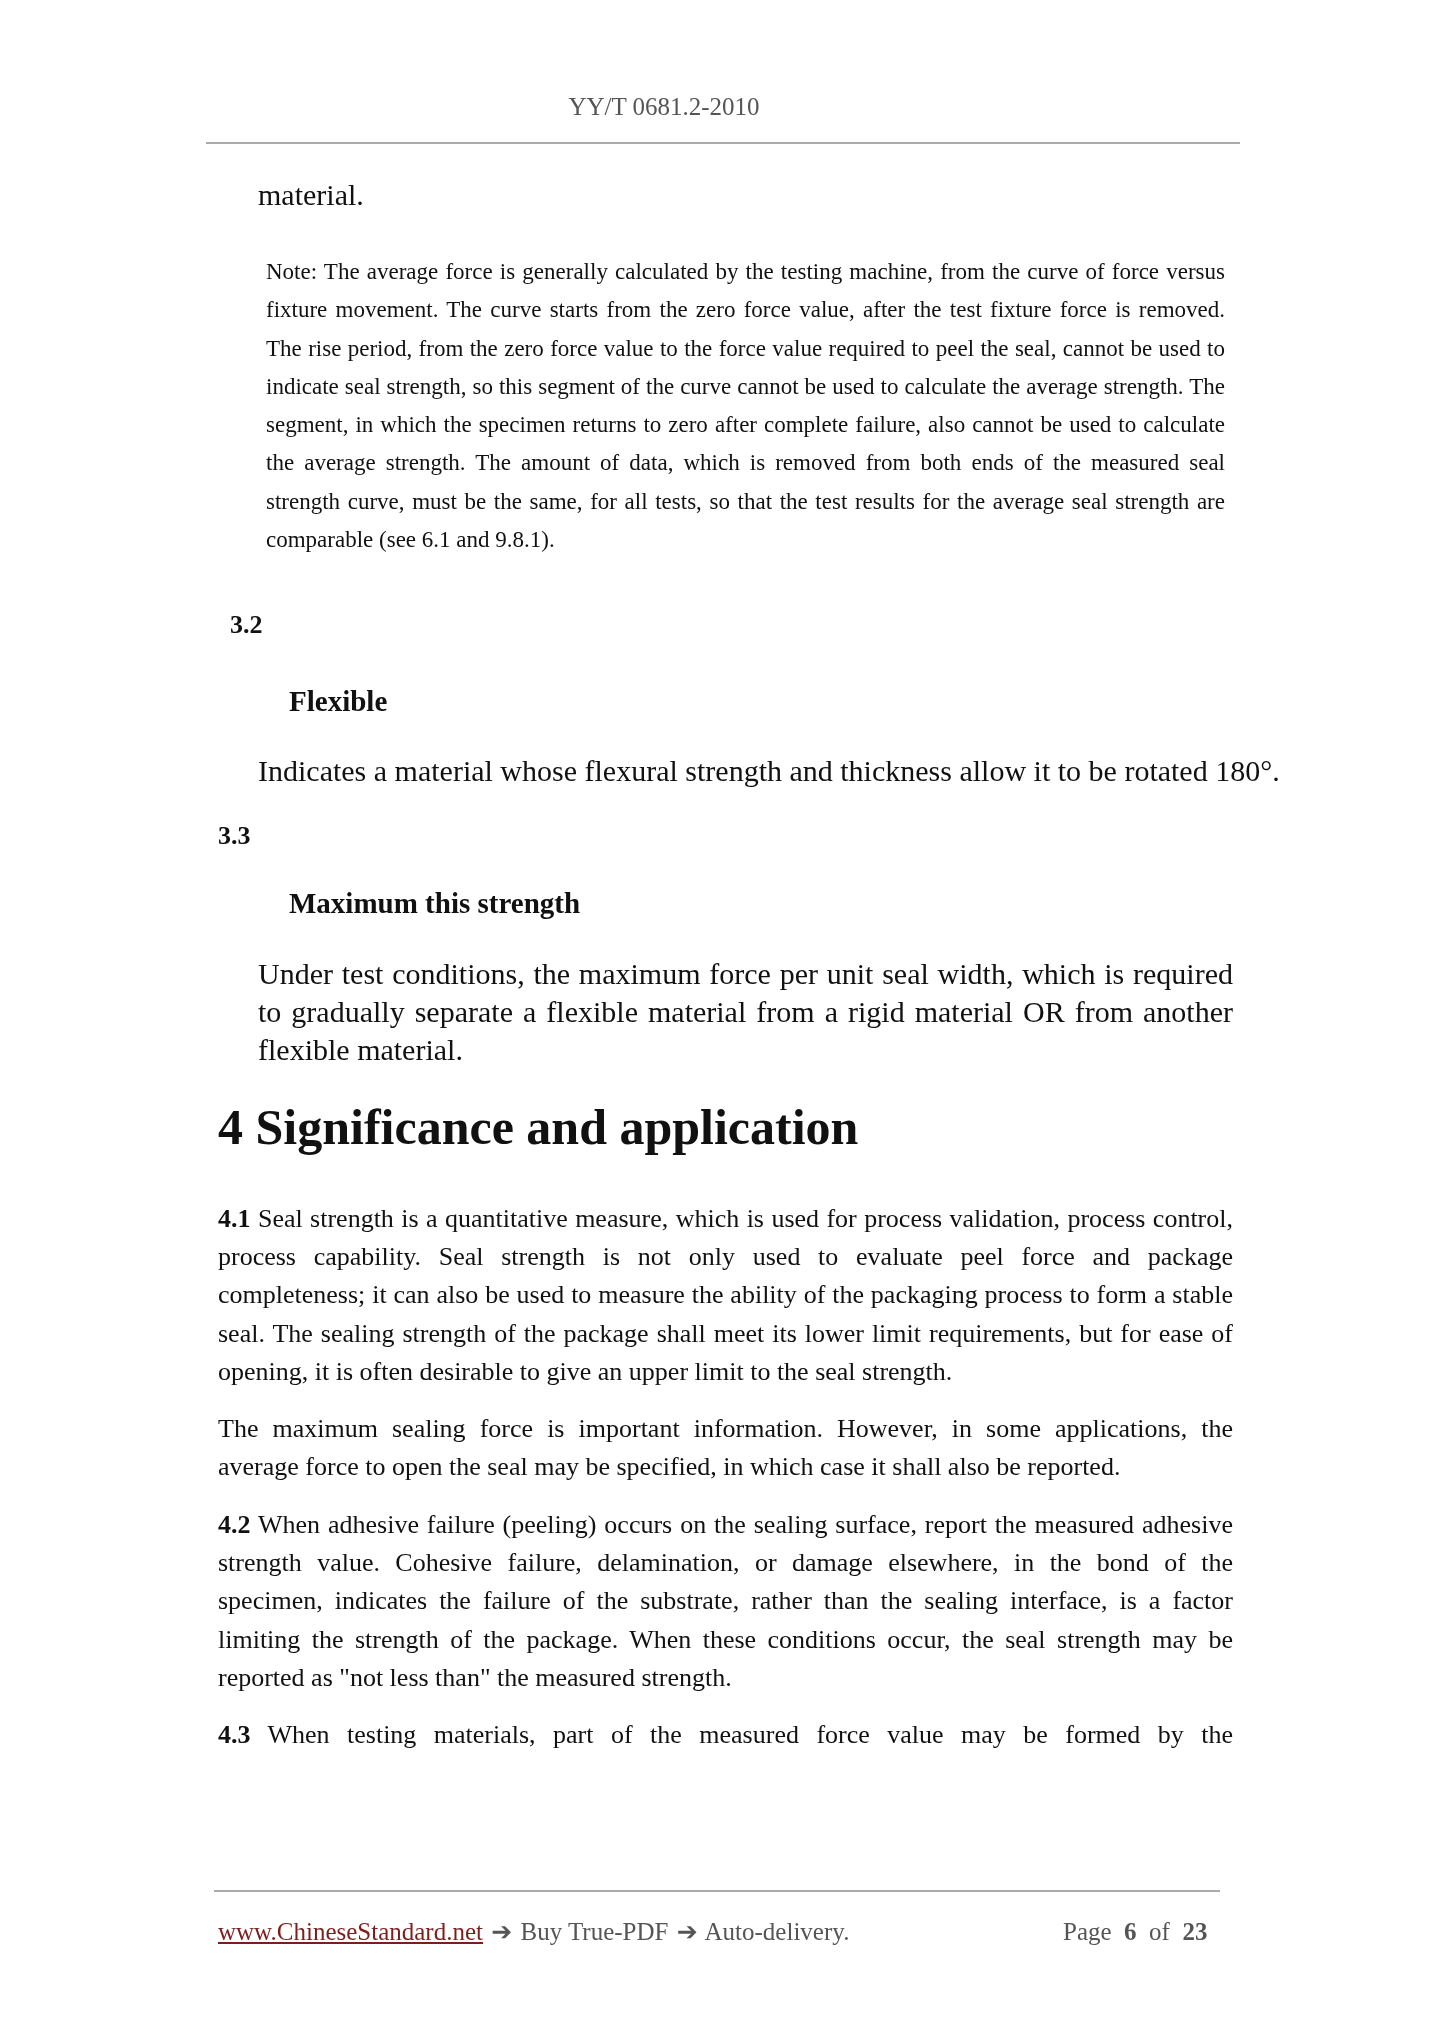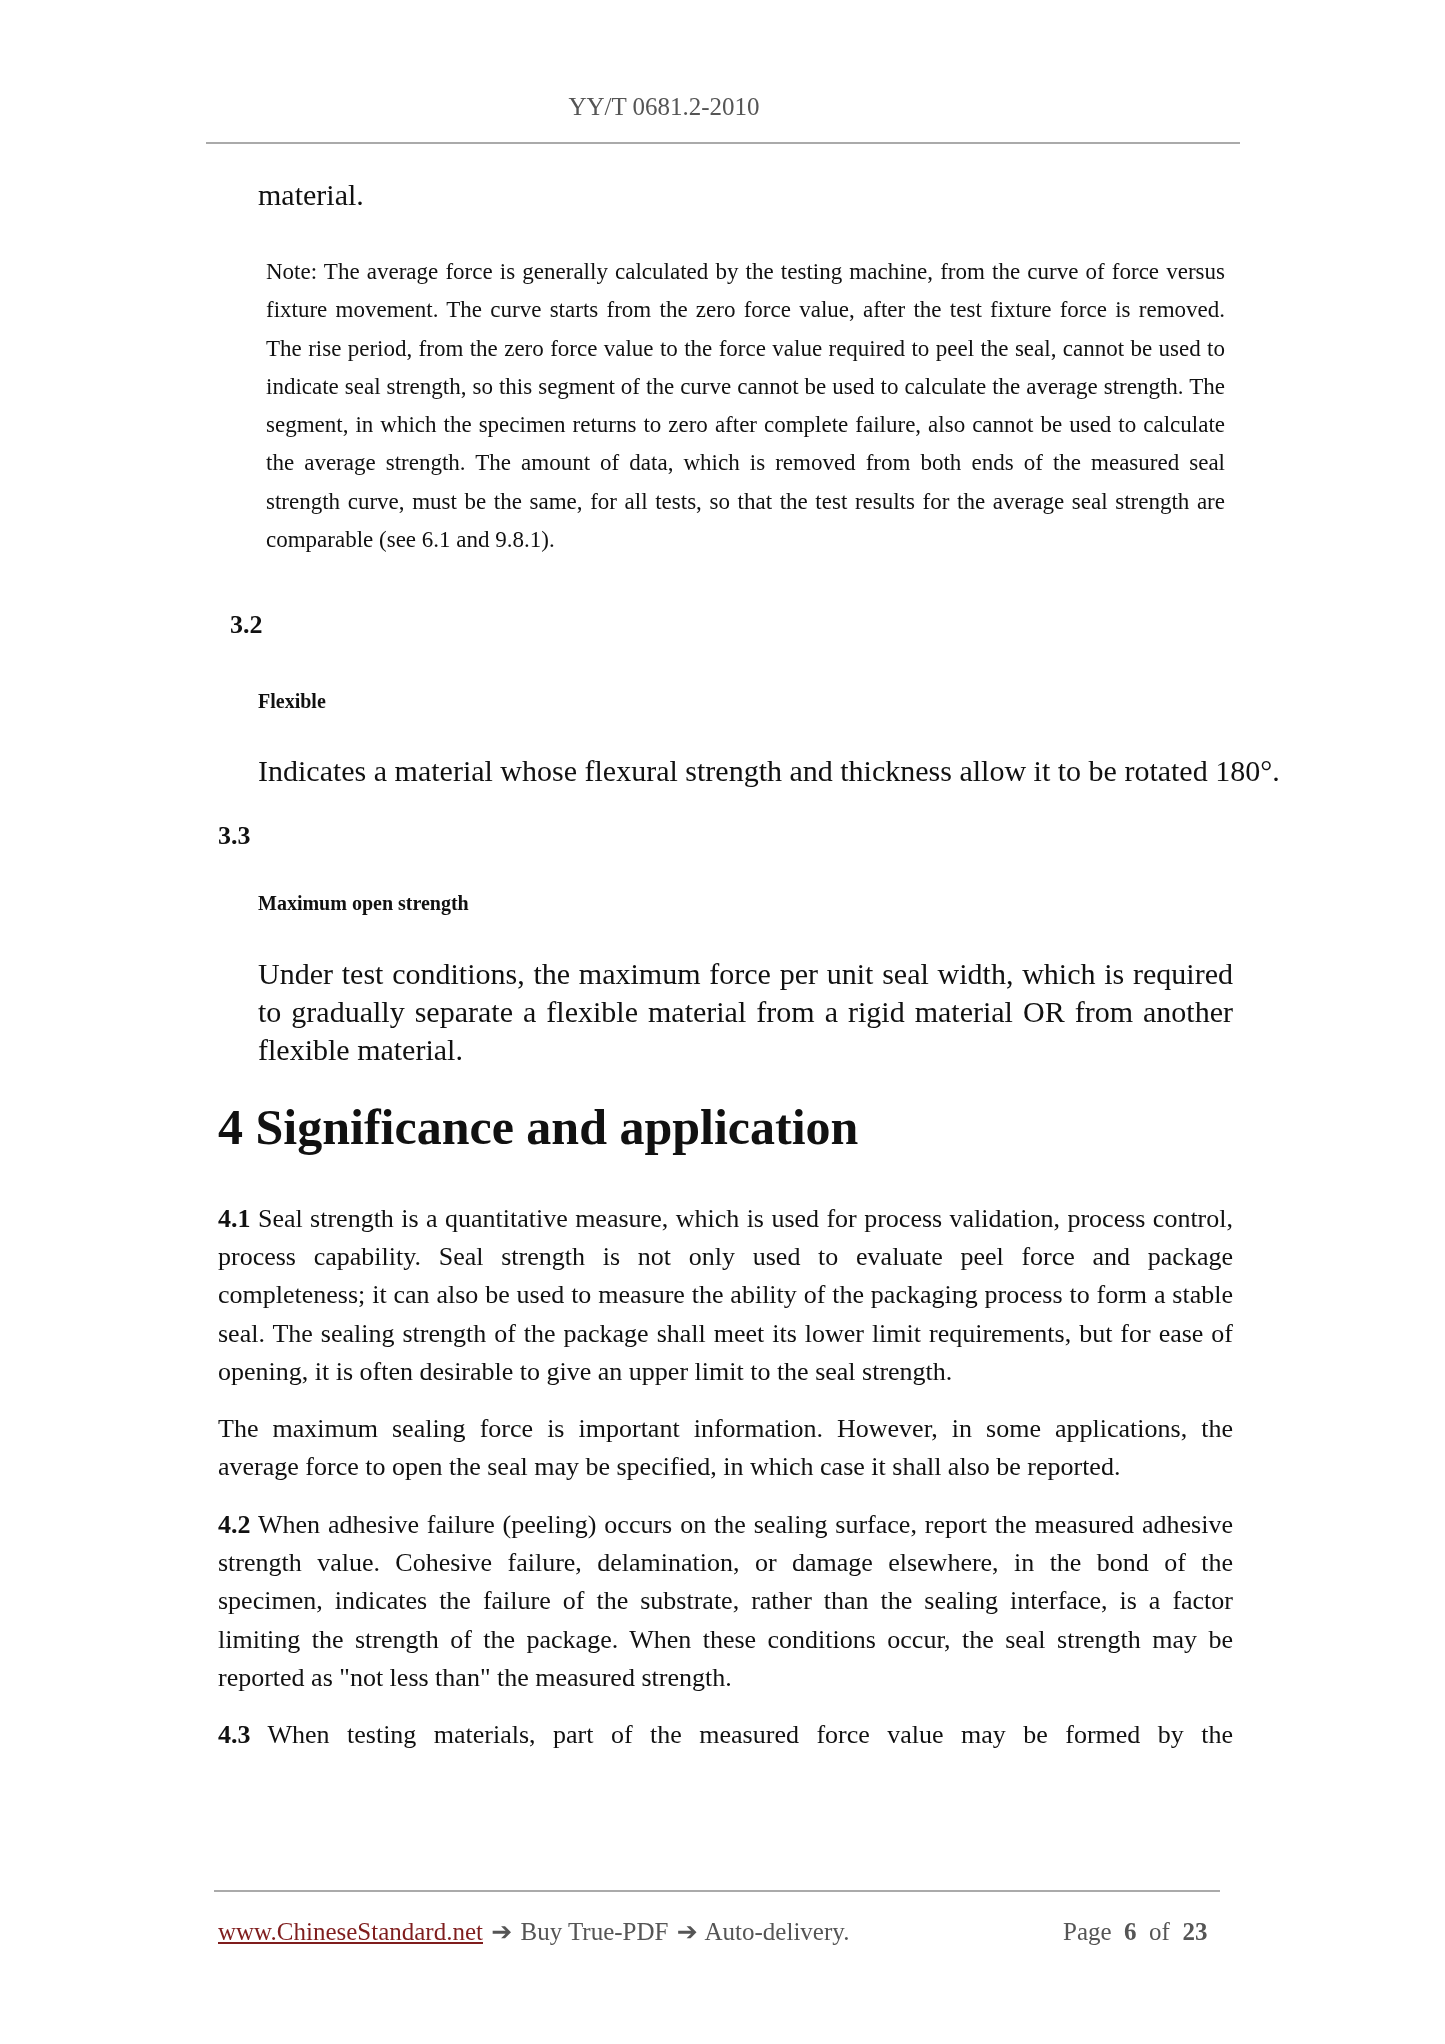--- a/index.html
+++ b/index.html
@@ -8,21 +8,21 @@
   .abs { position: absolute; }
   .running-header { top: 92px; left: 0; width: 1328px; text-align: center;
          font-size: 25px; color: #555; line-height: 30px; }
   .header-rule { top: 142px; left: 206px; width: 1034px; height: 0; border-top: 2px solid #aaa; }
   .footer-rule { top: 1890px; left: 214px; width: 1006px; height: 0; border-top: 2px solid #aaa; }
   .content { left: 258px; width: 975px; }
   .note p, .body p { margin: 8px; text-align: justify; }
   .note { font-size: 23px; line-height: 38.3px; }
   .p26 { font-size: 30px; line-height: 38.2px; text-align: justify; }
   .num { left: 218px; font-size: 26px; font-weight: bold; line-height: 30px; }
-  .term { font-size: 20px; font-weight: bold; line-height: 30px; }
+  .term { font-size: 29px; font-weight: bold; line-height: 30px; margin-left: 31px; }
   .h1 { left: 218px; font-size: 50px; font-weight: bold; line-height: 48px; }
   .para { left: 218px; width: 1015px; font-size: 26px; line-height: 38.2px; text-align: justify; }
   .para b { font-weight: bold; }
   .footer { top: 1916px; font-size: 25px; color: #555; line-height: 32px; }
   .footer-left { left: 218px; }
   .footer-link { color: #7f1d1d; text-decoration: underline; }
   .footer-right { left: 1063px; }
   .footer-right b { font-weight: bold; }
   .arrow { display: inline-block; margin: 0 2px; }
 </style>
@@ -36,21 +36,21 @@
 
 <div class="abs content note" style="top:245px;">
   <p style="text-align-last:left;">Note: The average force is generally calculated by the testing machine, from the curve of force versus fixture movement. The curve starts from the zero force value, after the test fixture force is removed. The rise period, from the zero force value to the force value required to peel the seal, cannot be used to indicate seal strength, so this segment of the curve cannot be used to calculate the average strength. The segment, in which the specimen returns to zero after complete failure, also cannot be used to calculate the average strength. The amount of data, which is removed from both ends of the measured seal strength curve, must be the same, for all tests, so that the test results for the average seal strength are comparable (see 6.1 and 9.8.1).</p>
 </div>
 
 <div class="abs num" style="top:610px;margin-left:12px;">3.2</div>
 <div class="abs content term" style="top:686px;">Flexible</div>
 <div class="abs content p26" style="top:752px; text-align:left; white-space:nowrap;">Indicates a material whose flexural strength and thickness allow it to be rotated 180°.</div>
 
 <div class="abs num" style="top:821px;">3.3</div>
-<div class="abs content term" style="top:888px;">Maximum open strength</div>
+<div class="abs content term" style="top:888px;">Maximum this strength</div>
 <div class="abs content p26" style="top:955px; text-align-last:left;">Under test conditions, the maximum force per unit seal width, which is required to gradually separate a flexible material from a rigid material OR from another flexible material.</div>
 
 <div class="abs h1" style="top:1103px;">4 Significance and application</div>
 
 <div class="abs para" style="top:1200px; text-align-last:left;">
   <b>4.1</b>
   <span>Seal strength is a quantitative measure, which is used for process validation, process control, process capability. Seal strength is not only used to evaluate peel force and package completeness; it can also be used to measure the ability of the packaging process to form a stable seal. The sealing strength of the package shall meet its lower limit requirements, but for ease of opening, it is often desirable to give an upper limit to the seal strength.</span>
 </div>
 
 <div class="abs para" style="top:1410px; text-align-last:left;">

